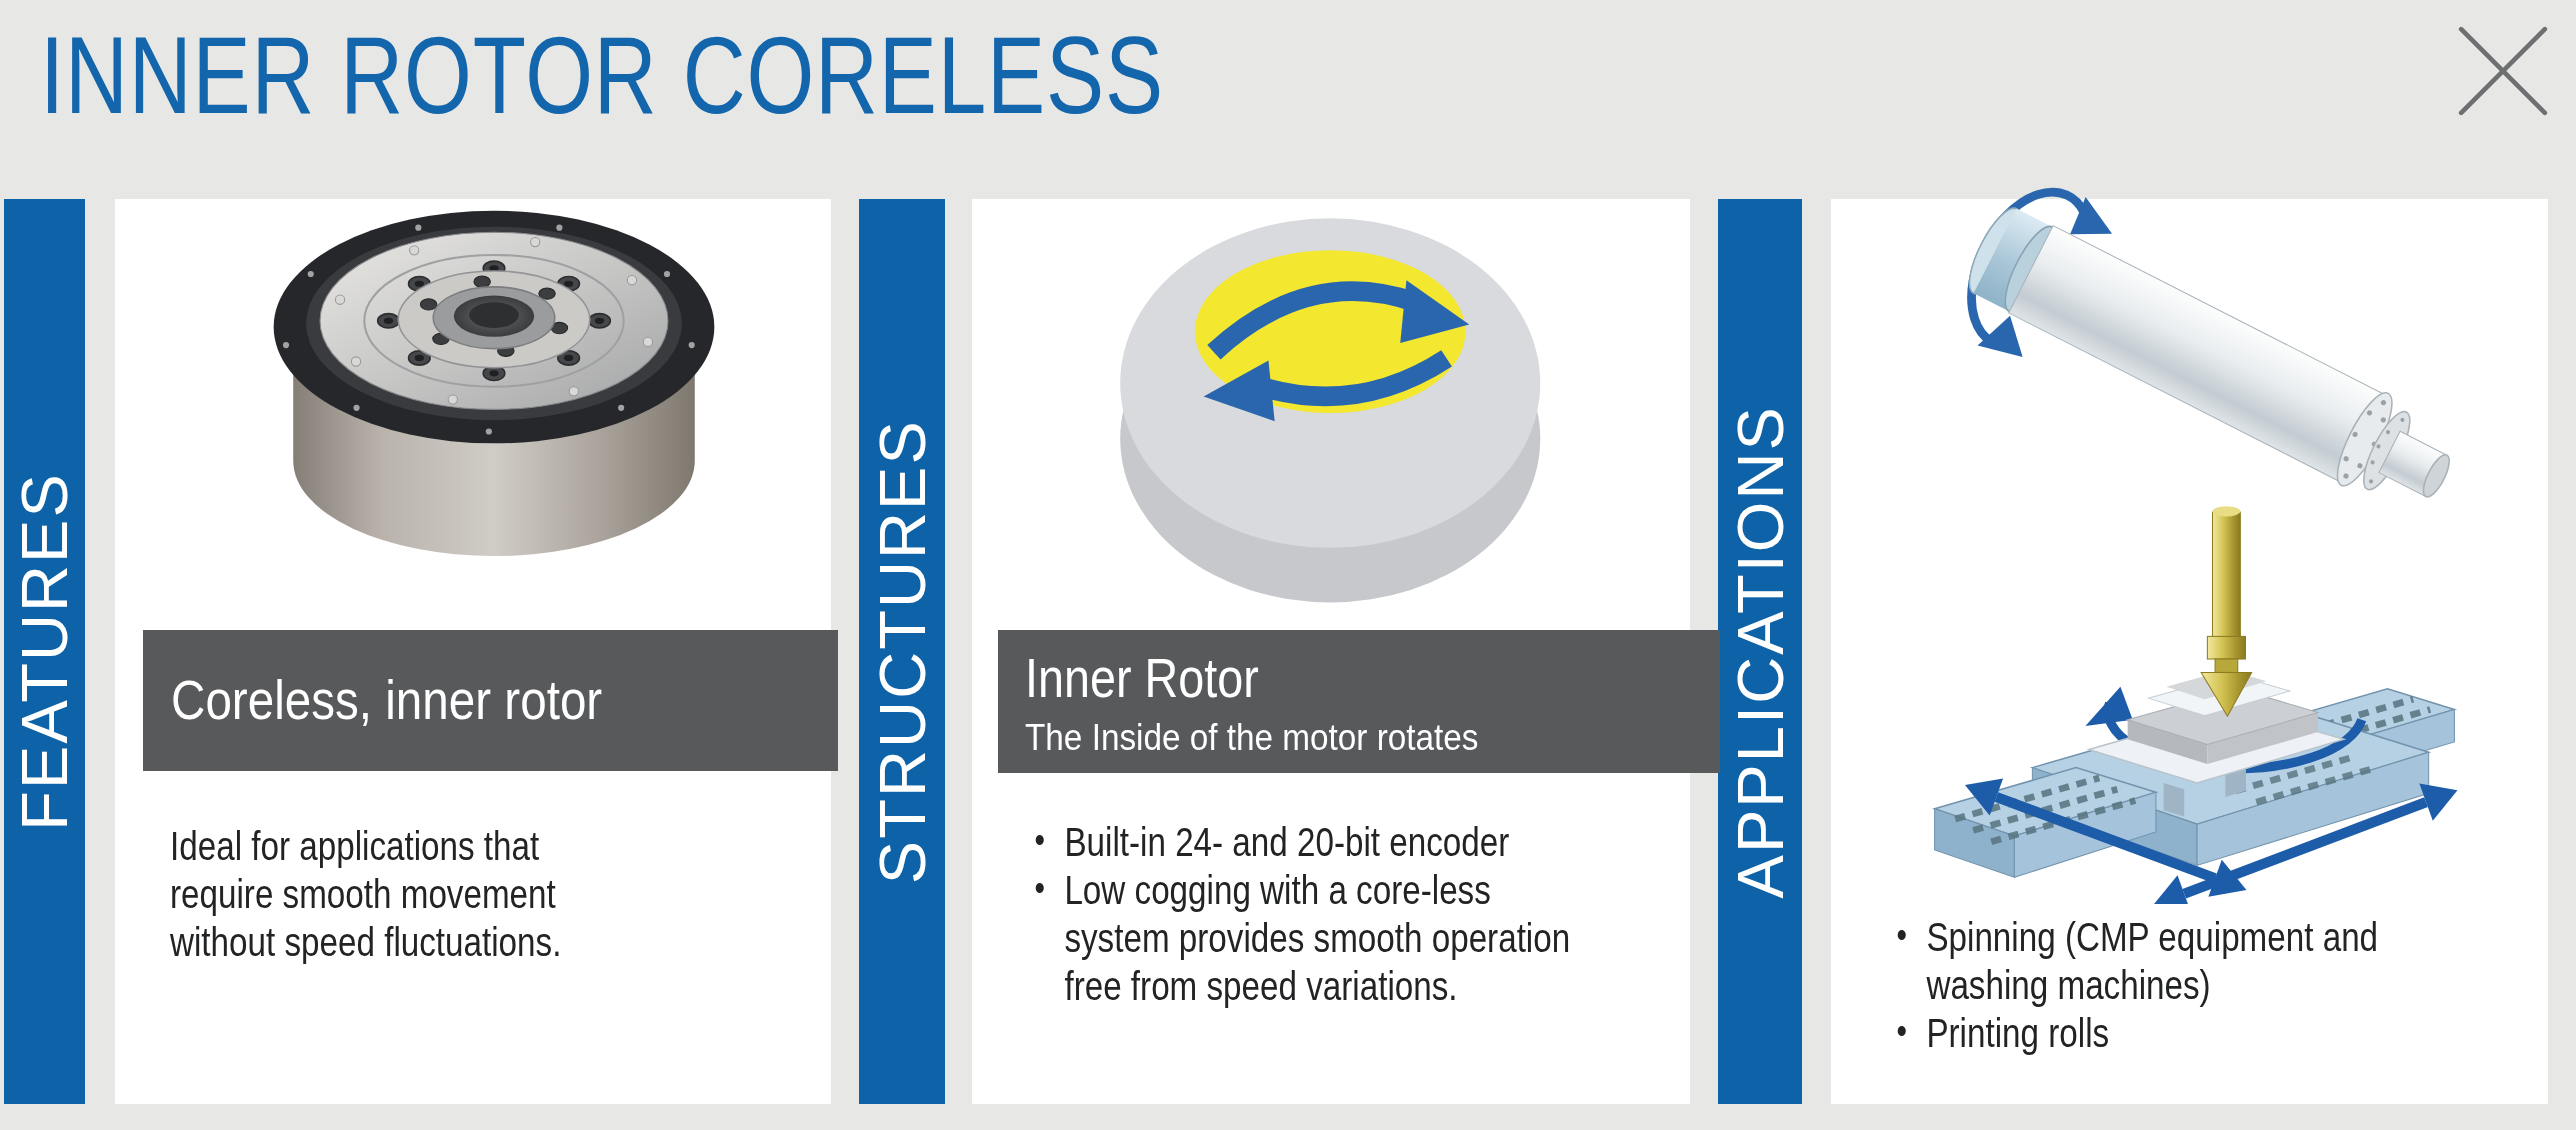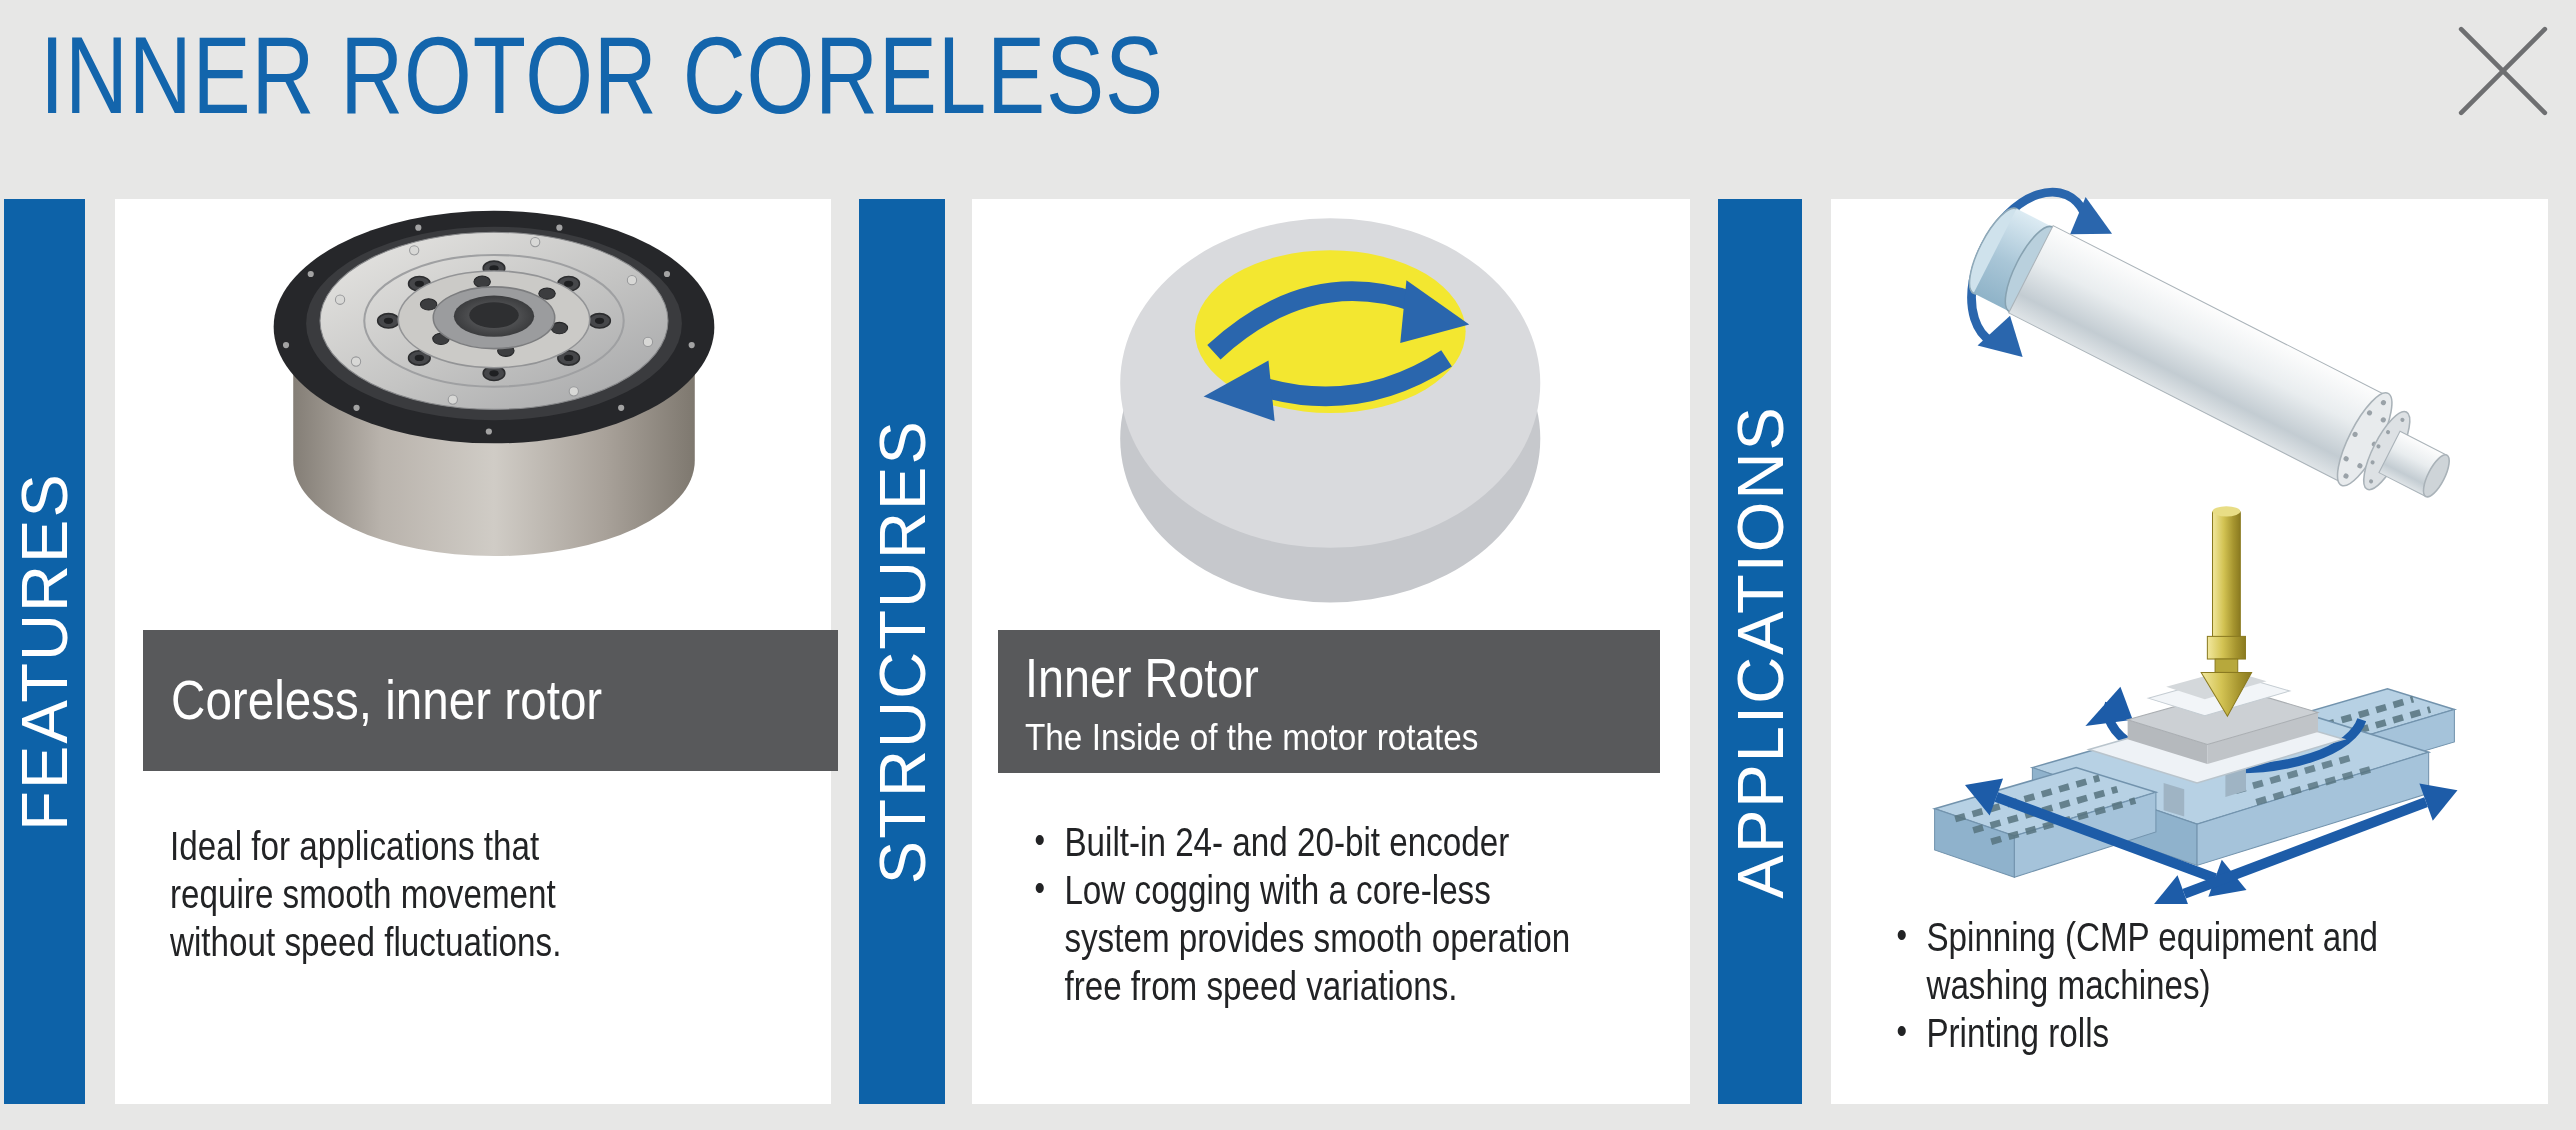--- a/index.html
+++ b/index.html
@@ -40,21 +40,21 @@
   #panel-applications{left:1831px;width:717px;}
 
   
   .heading-box{position:absolute;background:#58595b;color:#ffffff;}
   #features-heading-box{left:143px;top:630px;width:695px;height:141px;}
   #features-heading-box .h1{
     position:absolute;left:28px;top:50%;
     transform:translateY(-52%) scaleX(.85);transform-origin:0 50%;
     font-size:56px;white-space:nowrap;
   }
-  #structures-heading-box{left:998px;top:630px;width:662px;height:143px;}
+  #structures-heading-box{left:998px;top:630px;width:722px;height:143px;}
   #structures-heading-box .h1{
     position:absolute;left:27px;top:15.5px;
     font-size:55px;white-space:nowrap;
     transform:scaleX(.85);transform-origin:0 0;
   }
   #structures-heading-box .h2{
     position:absolute;left:27px;top:87px;
     font-size:37px;white-space:nowrap;
     transform:scaleX(.90);transform-origin:0 0;
   }

